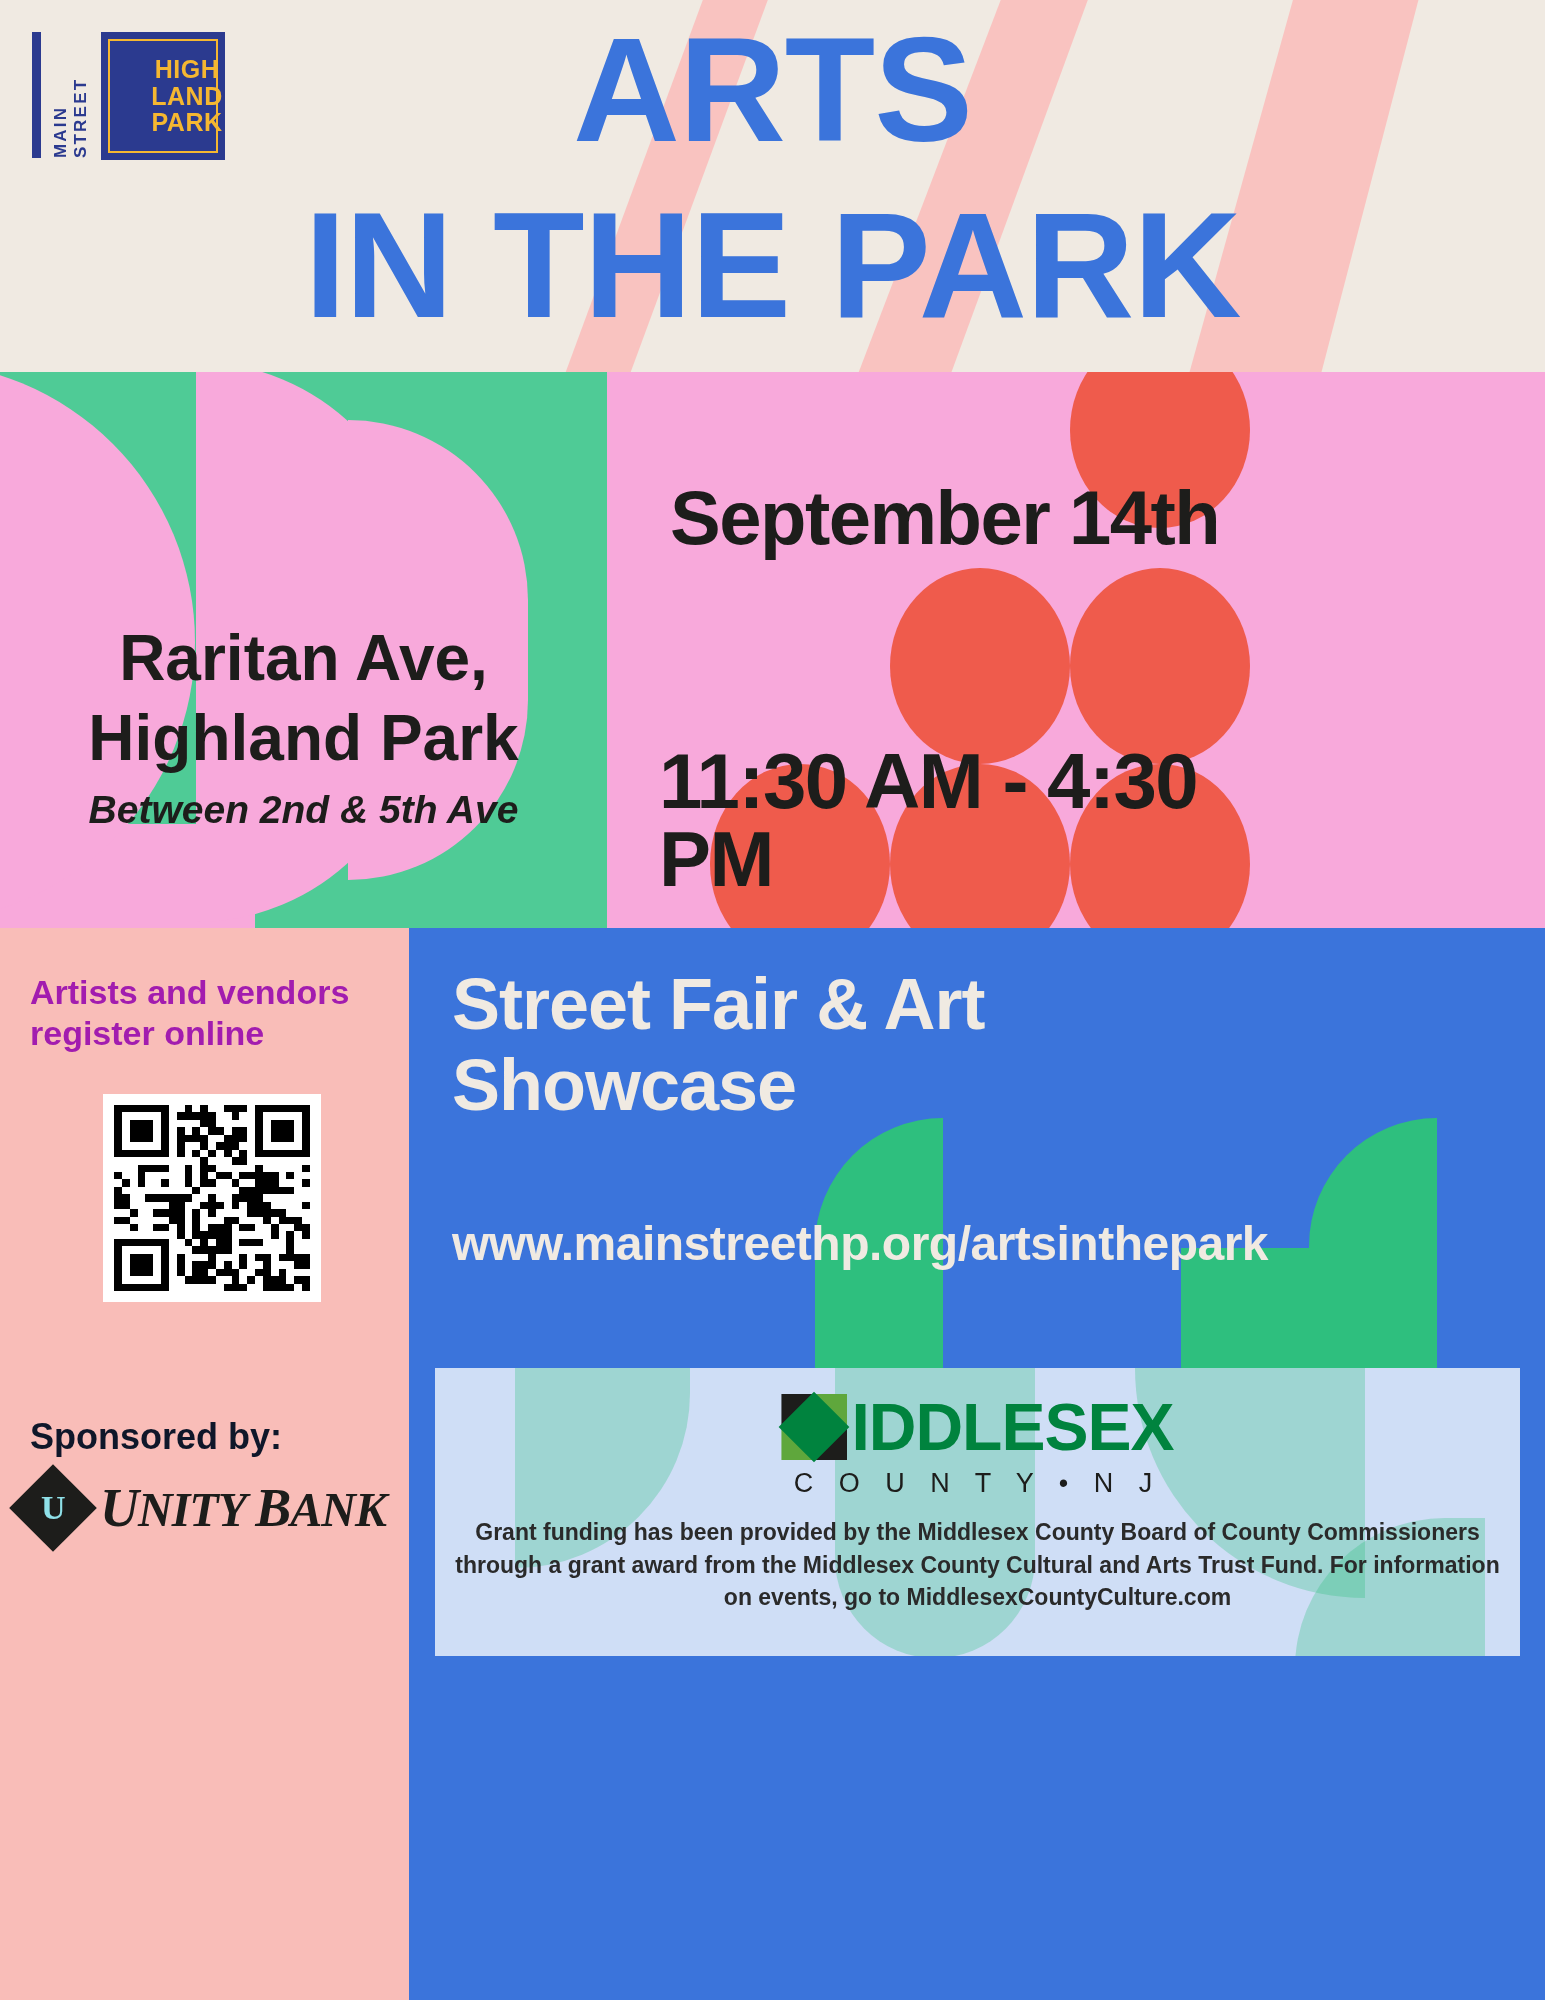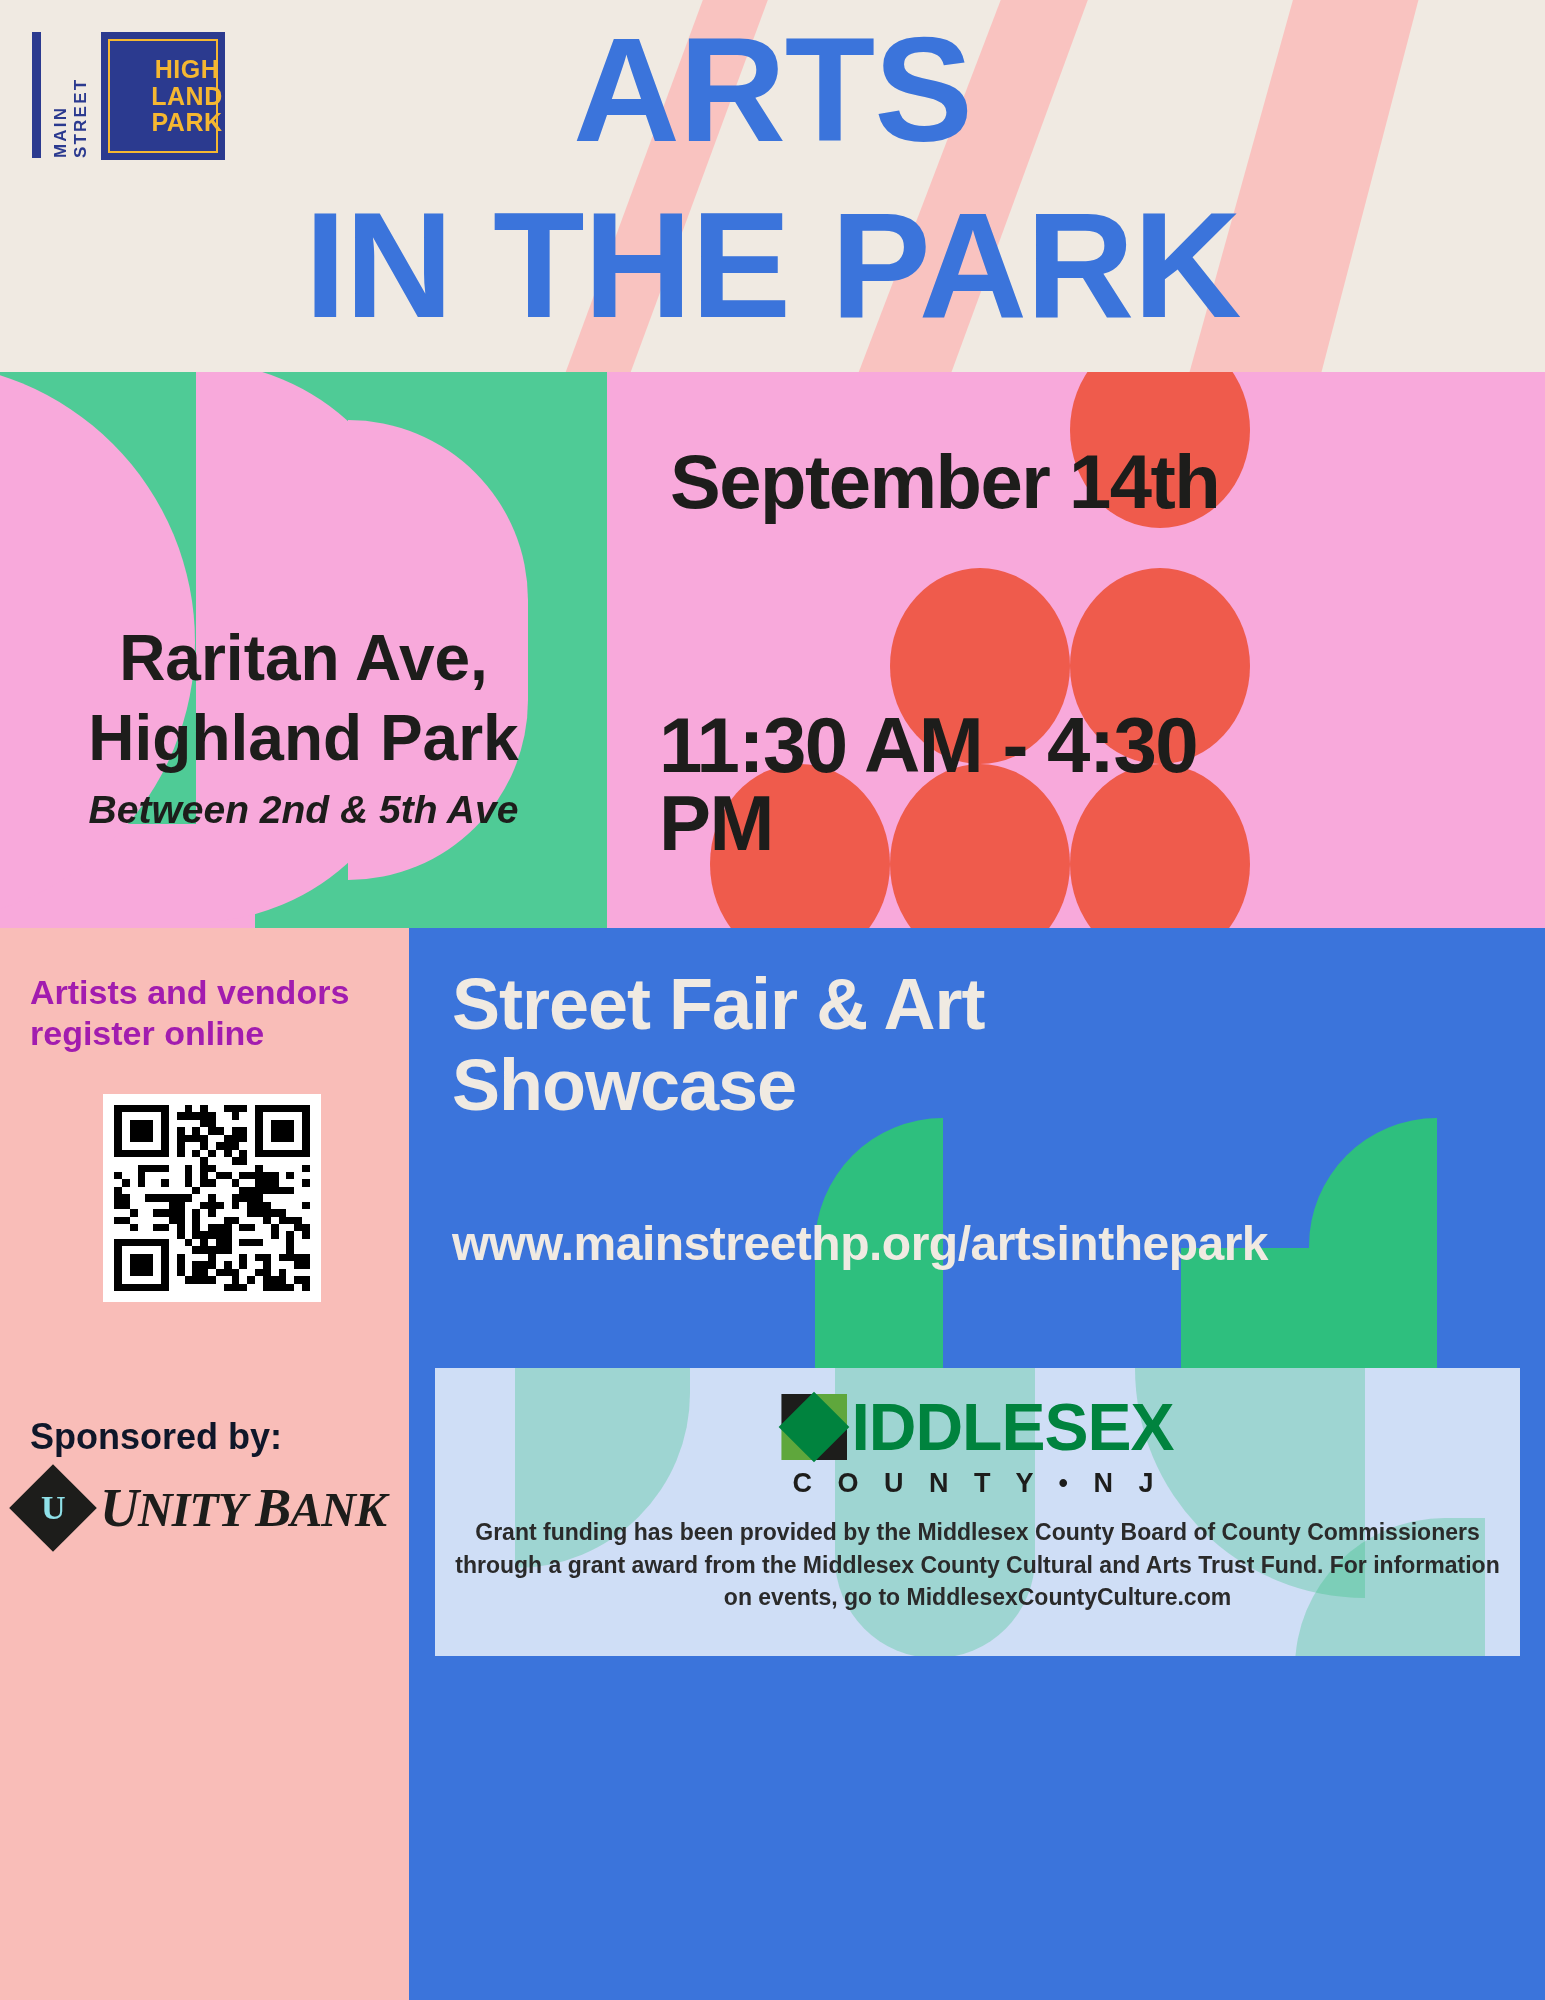--- a/index.html
+++ b/index.html
@@ -84,20 +84,21 @@
   .rc1 { left:463px; top:-40px; width:180px; height:196px; }
   .rc2 { left:283px; top:196px; width:180px; height:196px; }
   .rc3 { left:463px; top:196px; width:180px; height:196px; }
   .rc4 { left:103px; top:392px; width:180px; height:200px; }
   .rc5 { left:283px; top:392px; width:180px; height:200px; }
   .rc6 { left:463px; top:392px; width:180px; height:200px; }
 
   .date-text, .time-text {
     position:absolute; color:#1D1D1B; font-weight:bold; line-height:1.0;
     letter-spacing:-1.5px;
+    margin-top:36px;
   }
   .date-text { left:63px; top:72px; width:560px; font-size:76px; }
   .time-text { left:52px; top:334px; width:620px; font-size:78px; }
 
   
   .bottom { position:absolute; left:0; top:928px; width:1545px; height:1072px; }
 
   .salmon-panel {
     position:absolute; left:0; top:0; width:409px; height:1072px;
     background:#F9BDB8; overflow:hidden;
@@ -190,21 +191,21 @@
   .mid-mark .p4 { left:33px; top:33px; width:33px; height:33px;
                   background:#1D1D1B; clip-path:polygon(100% 0,100% 100%,0 100%); }
   .mid-mark .pc { left:8px; top:8px; width:50px; height:50px;
                   background:#00833E; transform:rotate(45deg); }
   .mid-word {
     color:#00833E; font-weight:bold; font-size:66px; letter-spacing:-1px;
     line-height:1;
   }
   .mid-county {
     position:absolute; left:0; top:100px; width:1085px; text-align:center;
-    color:#1D1D1B; font-size:27px; font-weight:bold; letter-spacing:9px;
+    color:#1D1D1B; font-size:27px; font-weight:normal; letter-spacing:9px;
   }
   .grant-text {
     position:absolute; left:20px; top:148px; width:1045px; text-align:center;
     color:#2A2A2A; font-size:23px; font-weight:bold; line-height:1.42;
   }
 </style>
 </head>
 <body>
 
 <div class="poster">

